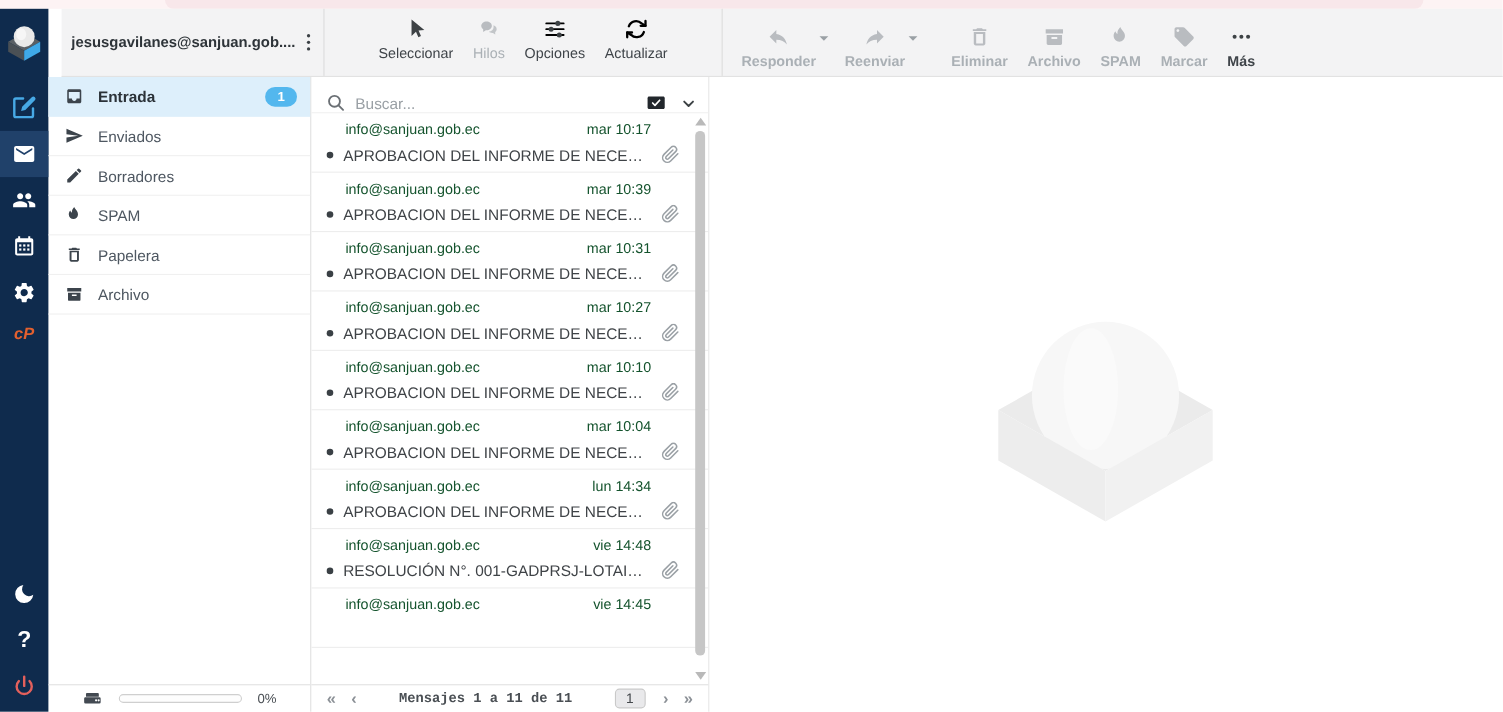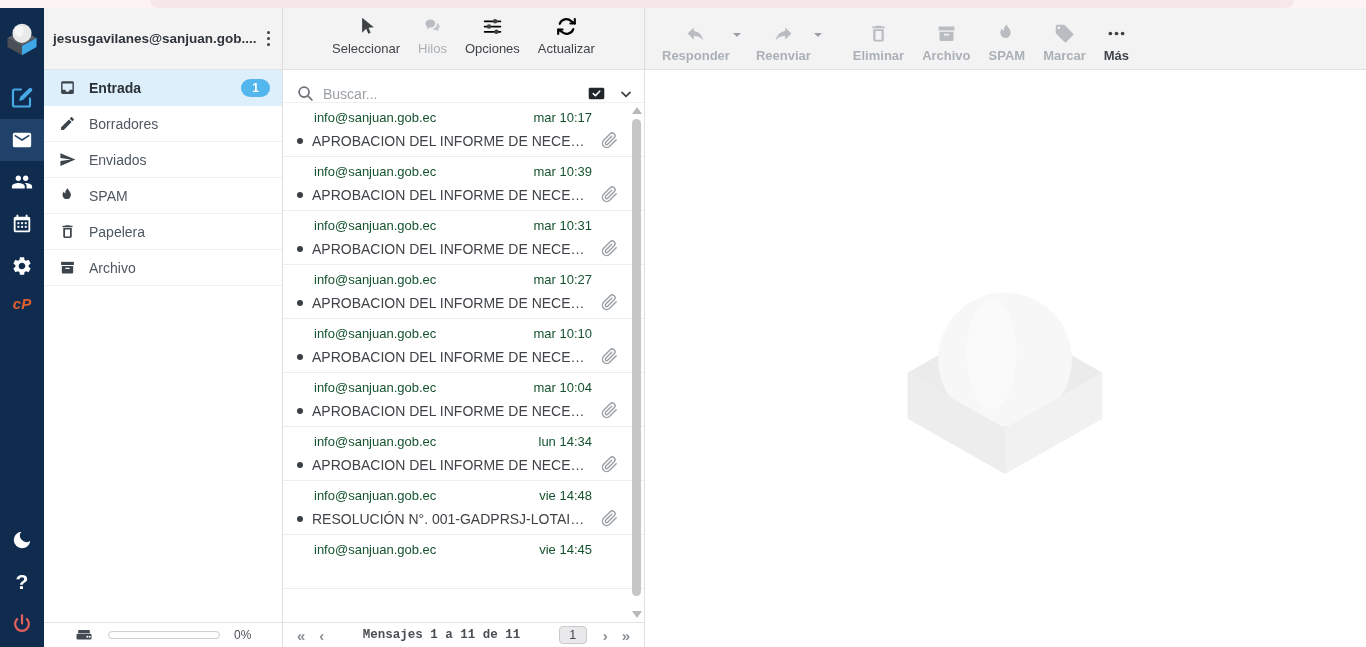--- a/index.html
+++ b/index.html
@@ -25,21 +25,21 @@
   .rail .white-ic { fill:#fff; }
   .cp-logo { margin-top:8px; font-size:15px; font-weight:bold; font-style:italic; color:#e2602f; cursor:pointer; }
   .rail-spacer { flex:1; }
   .help-q { color:#fff; font-size:21px; font-weight:bold; }
   .rail-bottom { margin-bottom:2px; }
 
   
   .main { flex:1; display:flex; flex-direction:column; min-width:0; }
 
   
-  .topband { height:62px; background:#f3f3f4; border-bottom:1px solid #e2e2e2; display:flex; flex-shrink:0; }
+  .topband { height:62px; background:#f3f3f4; border-bottom:1px solid #e2e2e2; display:flex; flex-shrink:0;margin-left:12px; }
   .user-section { width:239px; flex-shrink:0; border-right:1px solid #dcdcdc;
                   display:flex; align-items:center; justify-content:center; gap:7px; }
   .user-email { font-size:13.5px; font-weight:bold; color:#2e3439; }
   .kebab { display:flex; flex-direction:column; gap:2.5px; padding:4px 3px; cursor:pointer; }
   .kebab i { width:3.5px; height:3.5px; border-radius:50%; background:#3b4045; }
 
   .toolbar-left { width:362px; flex-shrink:0; border-right:1px solid #dcdcdc;
                   display:flex; align-items:center; justify-content:center; padding-bottom:6px; }
   .toolbar-right { flex:1; display:flex; align-items:flex-end; padding:0 0 6px 8px;font-weight:bold; }
 
@@ -397,29 +397,29 @@
         <div class="folder-list">
           <div class="folder active">
             <svg viewBox="0 0 24 24">
                 <use href="#i-inbox"></use>
               </svg>
             <span class="lbl">Entrada</span>
             <span class="badge">1</span>
           </div>
           <div class="folder">
             <svg viewBox="0 0 24 24">
+                <use href="#i-send"></use>
+              </svg>
+            <span class="lbl">Enviados</span>
+          </div>
+          <div class="folder">
+            <svg viewBox="0 0 24 24">
                 <use href="#i-pencil"></use>
               </svg>
             <span class="lbl">Borradores</span>
-          </div>
-          <div class="folder">
-            <svg viewBox="0 0 24 24">
-                <use href="#i-send"></use>
-              </svg>
-            <span class="lbl">Enviados</span>
           </div>
           <div class="folder">
             <svg viewBox="0 0 24 24">
                 <use href="#i-flame"></use>
               </svg>
             <span class="lbl">SPAM</span>
           </div>
           <div class="folder">
             <svg viewBox="0 0 24 24">
                 <use href="#i-trash-o"></use>

